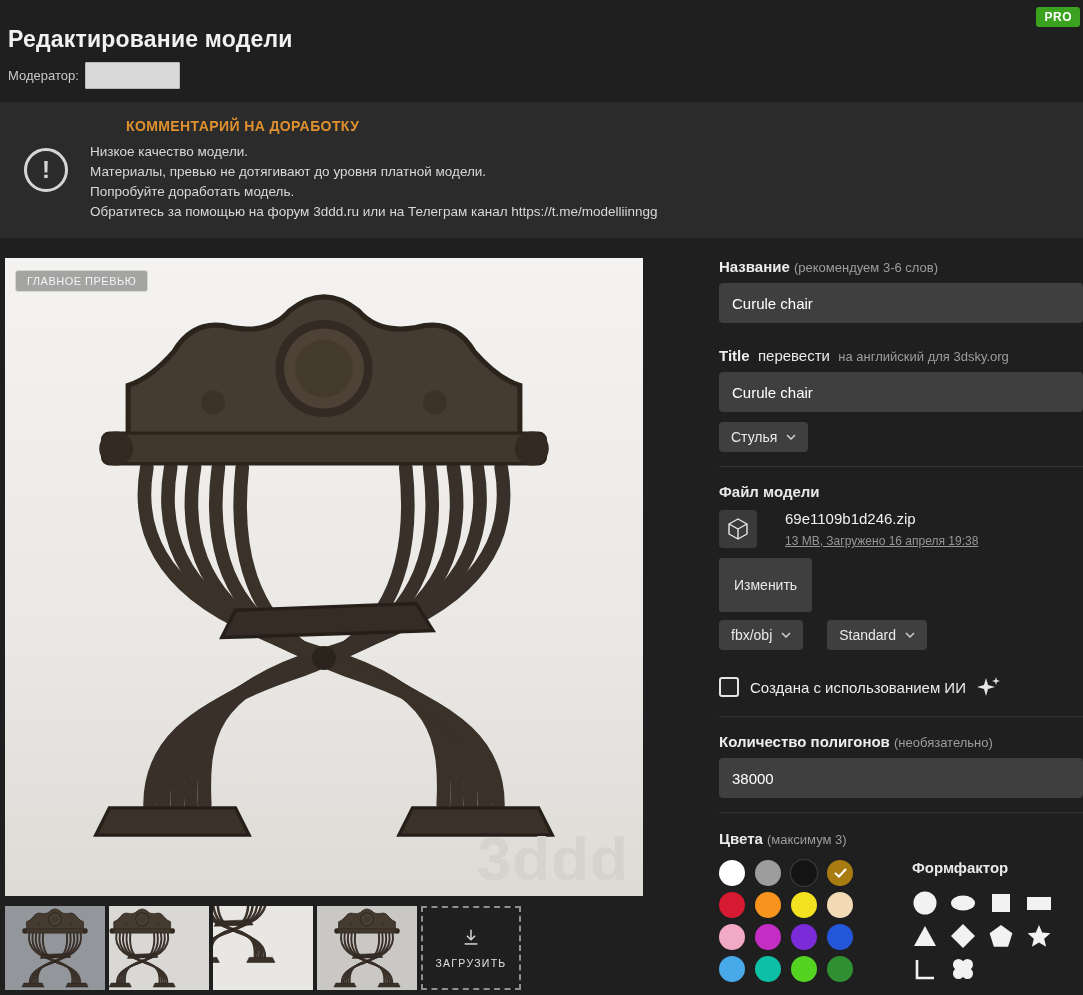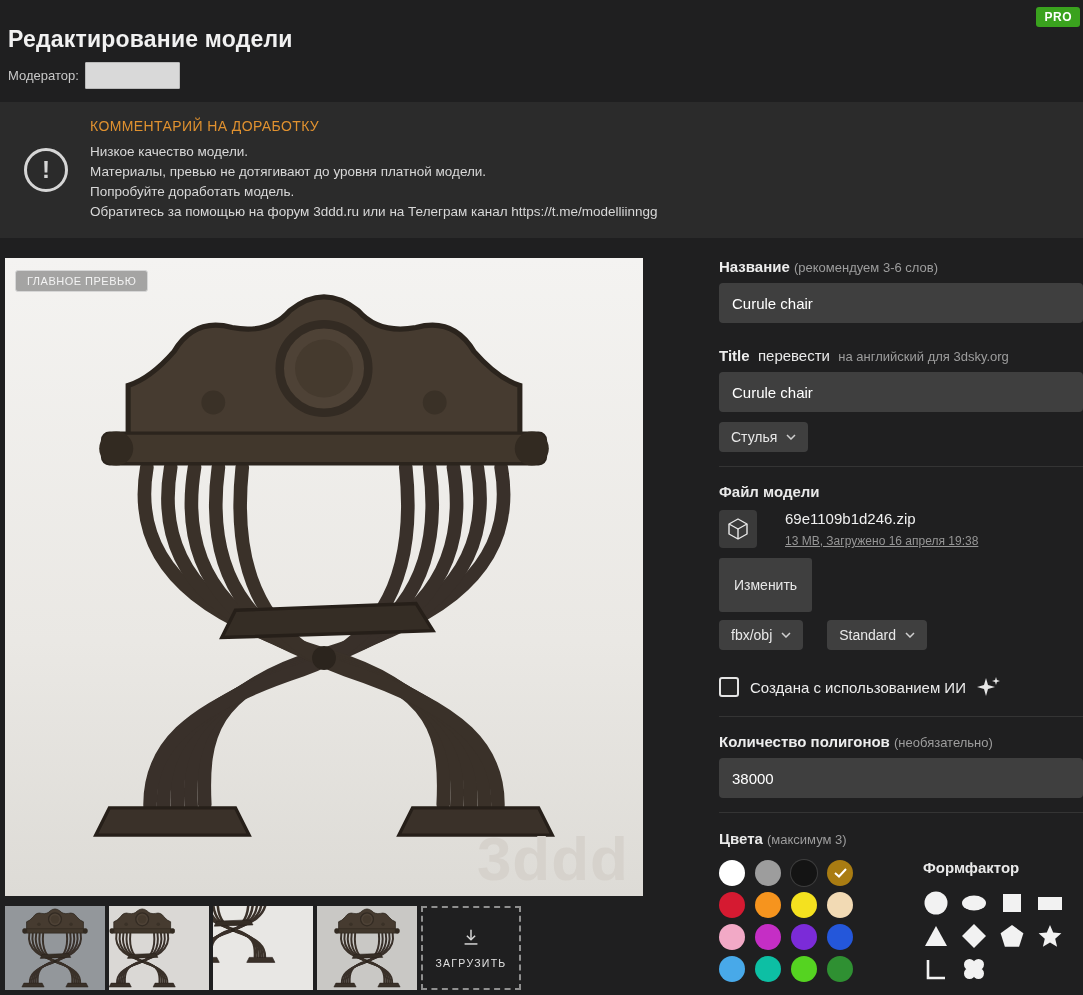--- a/index.html
+++ b/index.html
@@ -10,21 +10,21 @@
   
   .header { position:relative; padding:26px 8px 0 8px; }
   .page-title { font-size:23px; font-weight:700; color:#f1f1f1; letter-spacing:.2px; }
   .pro-badge { position:absolute; top:7px; right:3px; color:#fff; font-size:12px; font-weight:700; padding:3px 8px; border-radius:3px; letter-spacing:.5px; }
   .moderator { display:flex; align-items:center; gap:6px; margin-top:9px; font-size:13px; color:#c9c9c9; }
   .mod-input { width:95px; height:27px; background:#d9d9d9; border:1px solid #b9b9b9; border-radius:1px; font-family:inherit; }
 
   
   .warning { display:flex; align-items:center; gap:22px; background:#2b2b2b; margin-top:13px; padding:16px 24px; }
   .warn-icon { flex:none; width:44px; height:44px; border:3px solid #d6d6d6; border-radius:50%; display:flex; align-items:center; justify-content:center; font-size:24px; font-weight:700; color:#d6d6d6; }
-  .warn-heading { font-size:14px; font-weight:400; letter-spacing:.4px; margin-bottom:8px; }
+  .warn-heading { font-size:14px; font-weight:700; letter-spacing:.4px; margin-bottom:8px;margin-left:36px; }
   .warn-line { font-size:13.5px; color:#d8d8d8; line-height:20px; }
 
   
   .main { display:flex; margin-top:20px; padding-left:5px; }
   .left { width:684px; flex:none; }
   .right { flex:1; min-width:0; margin-left:30px; }
 
   
   .preview { position:relative; width:638px; height:638px; background:linear-gradient(180deg,#f4f3f1 0%, #eae8e4 60%, #ddDbd6 100%); overflow:hidden; }
   .main-badge { position:absolute; top:12px; left:10px; z-index:2; background:rgba(112,112,112,.6); border:1px solid #d6d6d6; color:#f3f3f3; font-size:11px; letter-spacing:.5px; padding:4px 11px; border-radius:3px; }
@@ -67,21 +67,21 @@
   .checkbox { width:20px; height:20px; flex:none; border:2px solid #e4e4e4; border-radius:3px; background:#242424; cursor:pointer; }
 
   .cols-row { display:flex; margin-top:0;align-items:flex-end; }
   .colors-block { width:186px; flex:none; }
   .colors-label { font-size:15px; font-weight:700; line-height:20px; margin-bottom:10px; width:160px; }
   .swatches { display:grid; grid-template-columns:repeat(4,26px); gap:6px 10px; }
   .swatch { width:26px; height:26px; border-radius:50%; position:relative; cursor:pointer; }
   .swatch.ring { box-shadow:0 0 0 1px #3d3d3d; }
   .swatch .check { position:absolute; inset:0; display:flex; align-items:center; justify-content:center; }
 
-  .ff-block { margin-left:18px; }
+  .ff-block { margin-left:7px; }
   .ff-label { font-size:15px; font-weight:700; line-height:20px; margin-bottom:12px; }
   .ff-grid { display:grid; grid-template-columns:repeat(4,30px); gap:7px 8px; }
   .ff-cell { width:26px; height:26px; cursor:pointer; }
 
   .materials { margin-top:16px; font-size:15px; font-weight:700; }
 </style>
 </head>
 <body>
 
 <svg width="0" height="0" style="position:absolute" aria-hidden="true">

